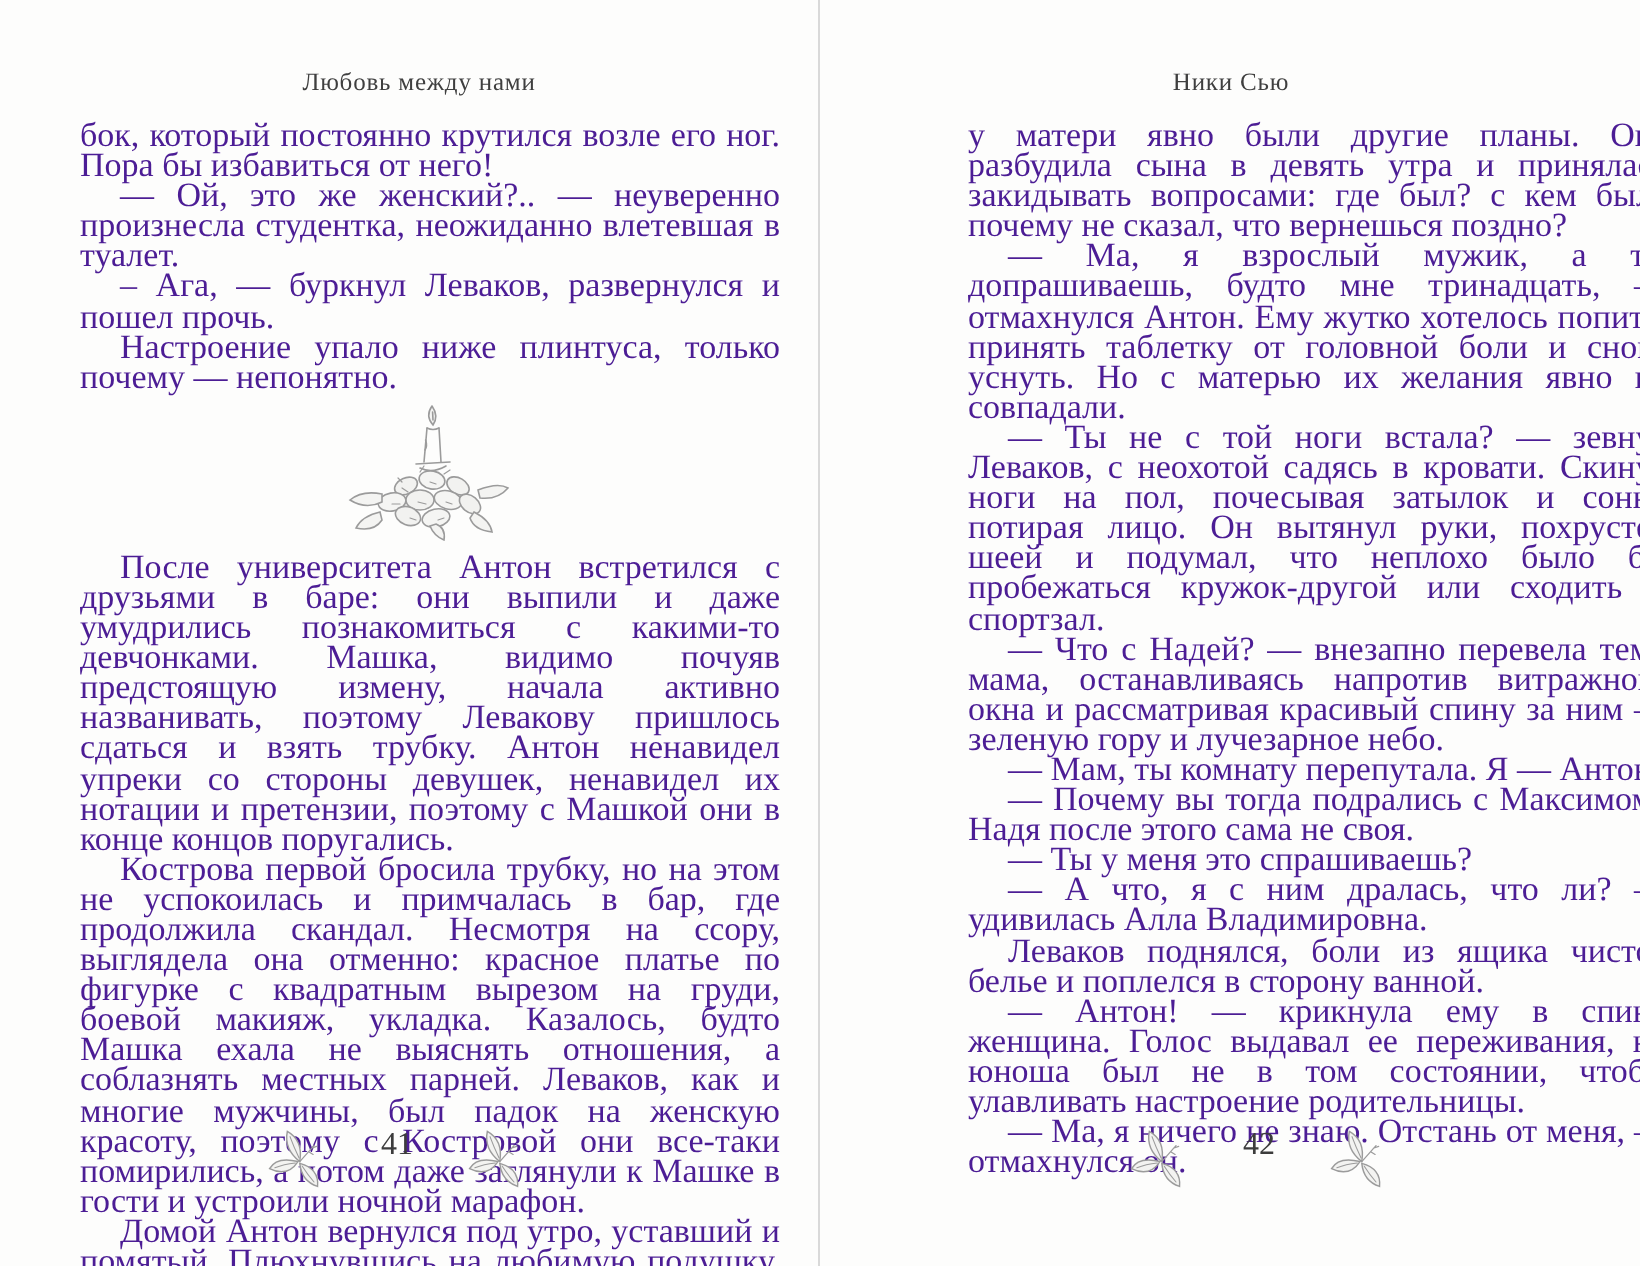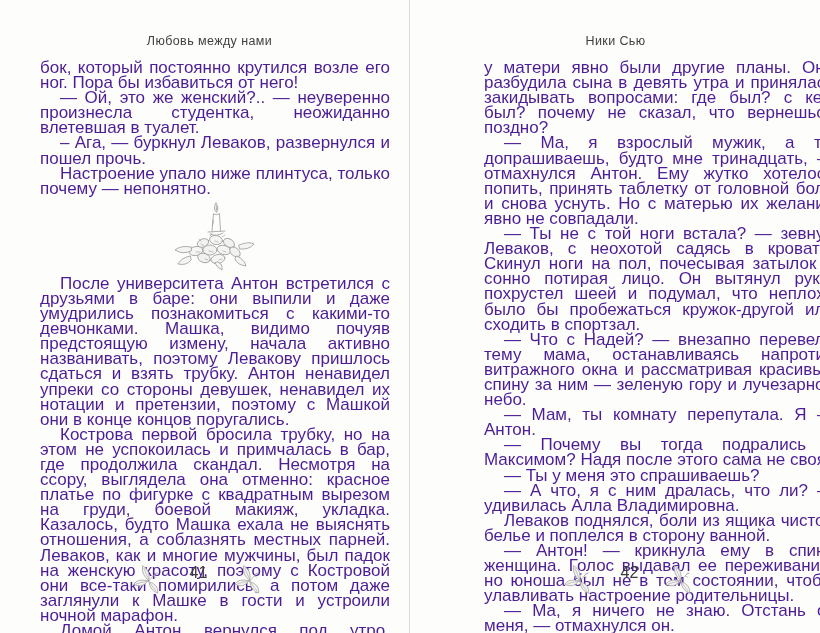--- a/index.html
+++ b/index.html
@@ -6,21 +6,21 @@
     margin: 0;
     padding: 0;
     background: #ffffff;
   }
   .spread {
     position: relative;
     width: 820px;
     height: 633px;
     background: #fdfdfc;
     overflow: hidden;
-    font-family: Liberation Sans, sans-serif;
+    font-family: Liberation Serif, serif;
     color: #3c3c3c;
   }
   .gutter {
     position: absolute;
     left: 409px;
     top: 0;
     width: 1px;
     height: 633px;
     background: #d9d9d9;
   }

